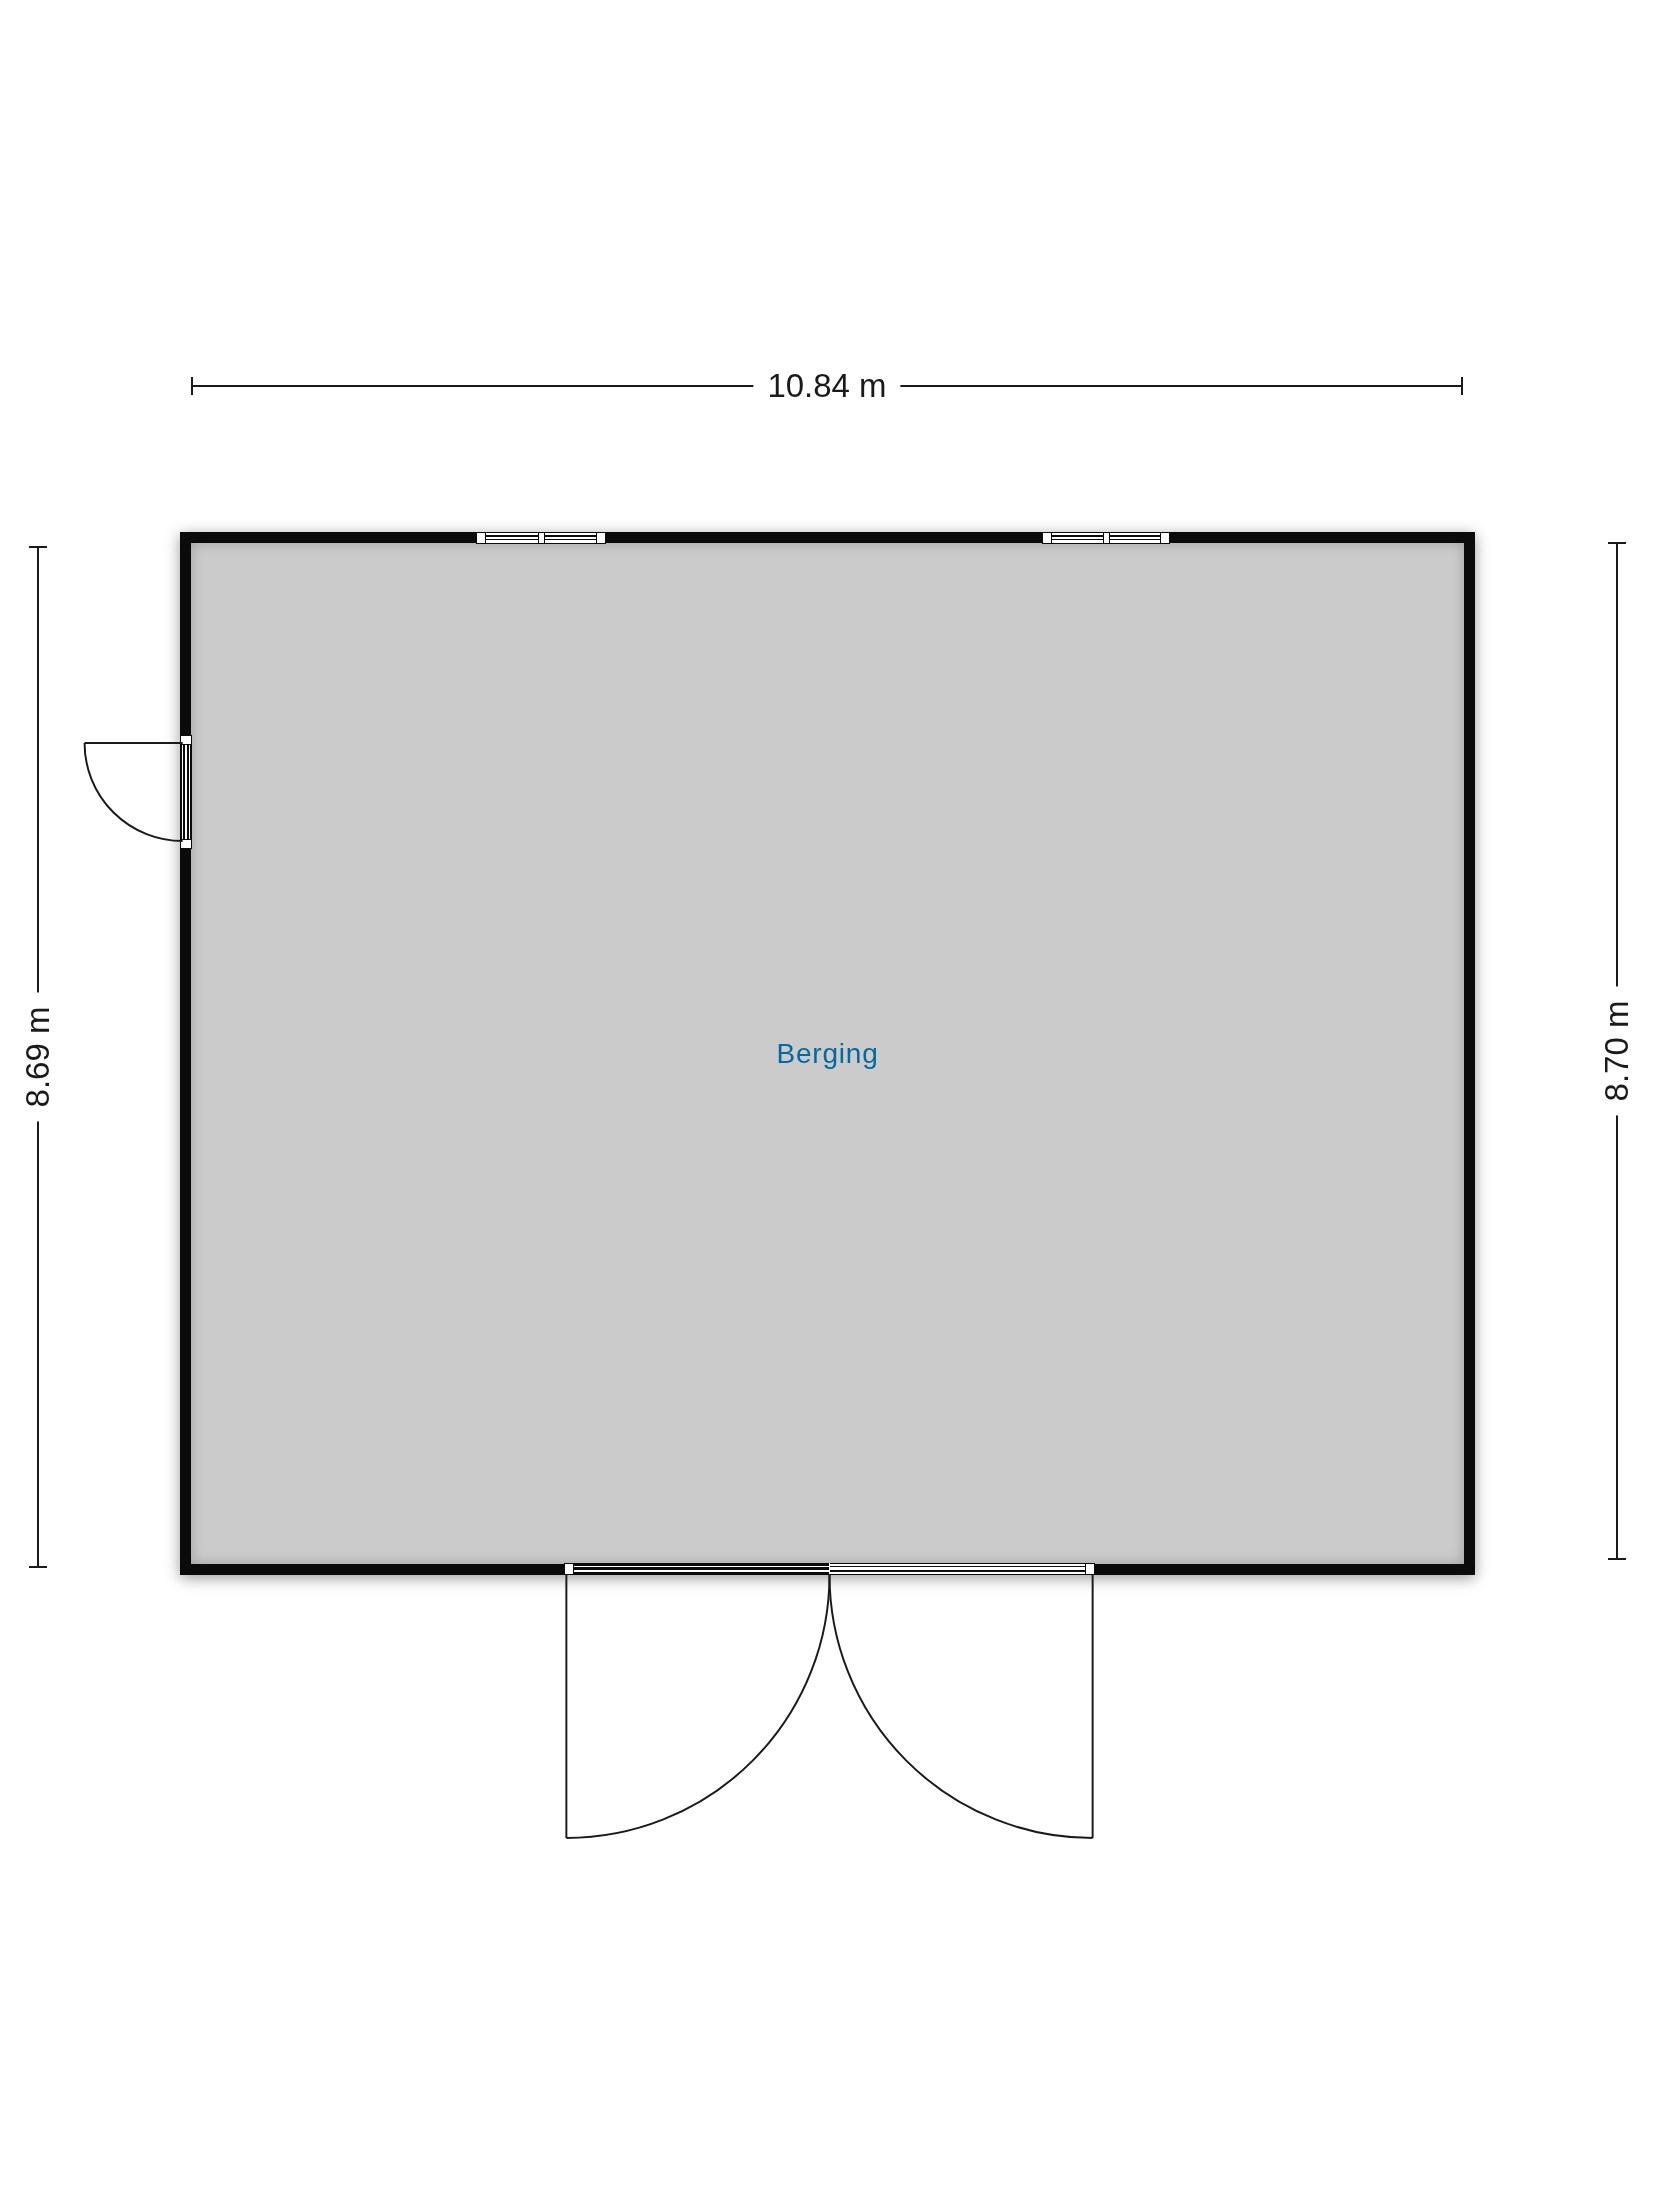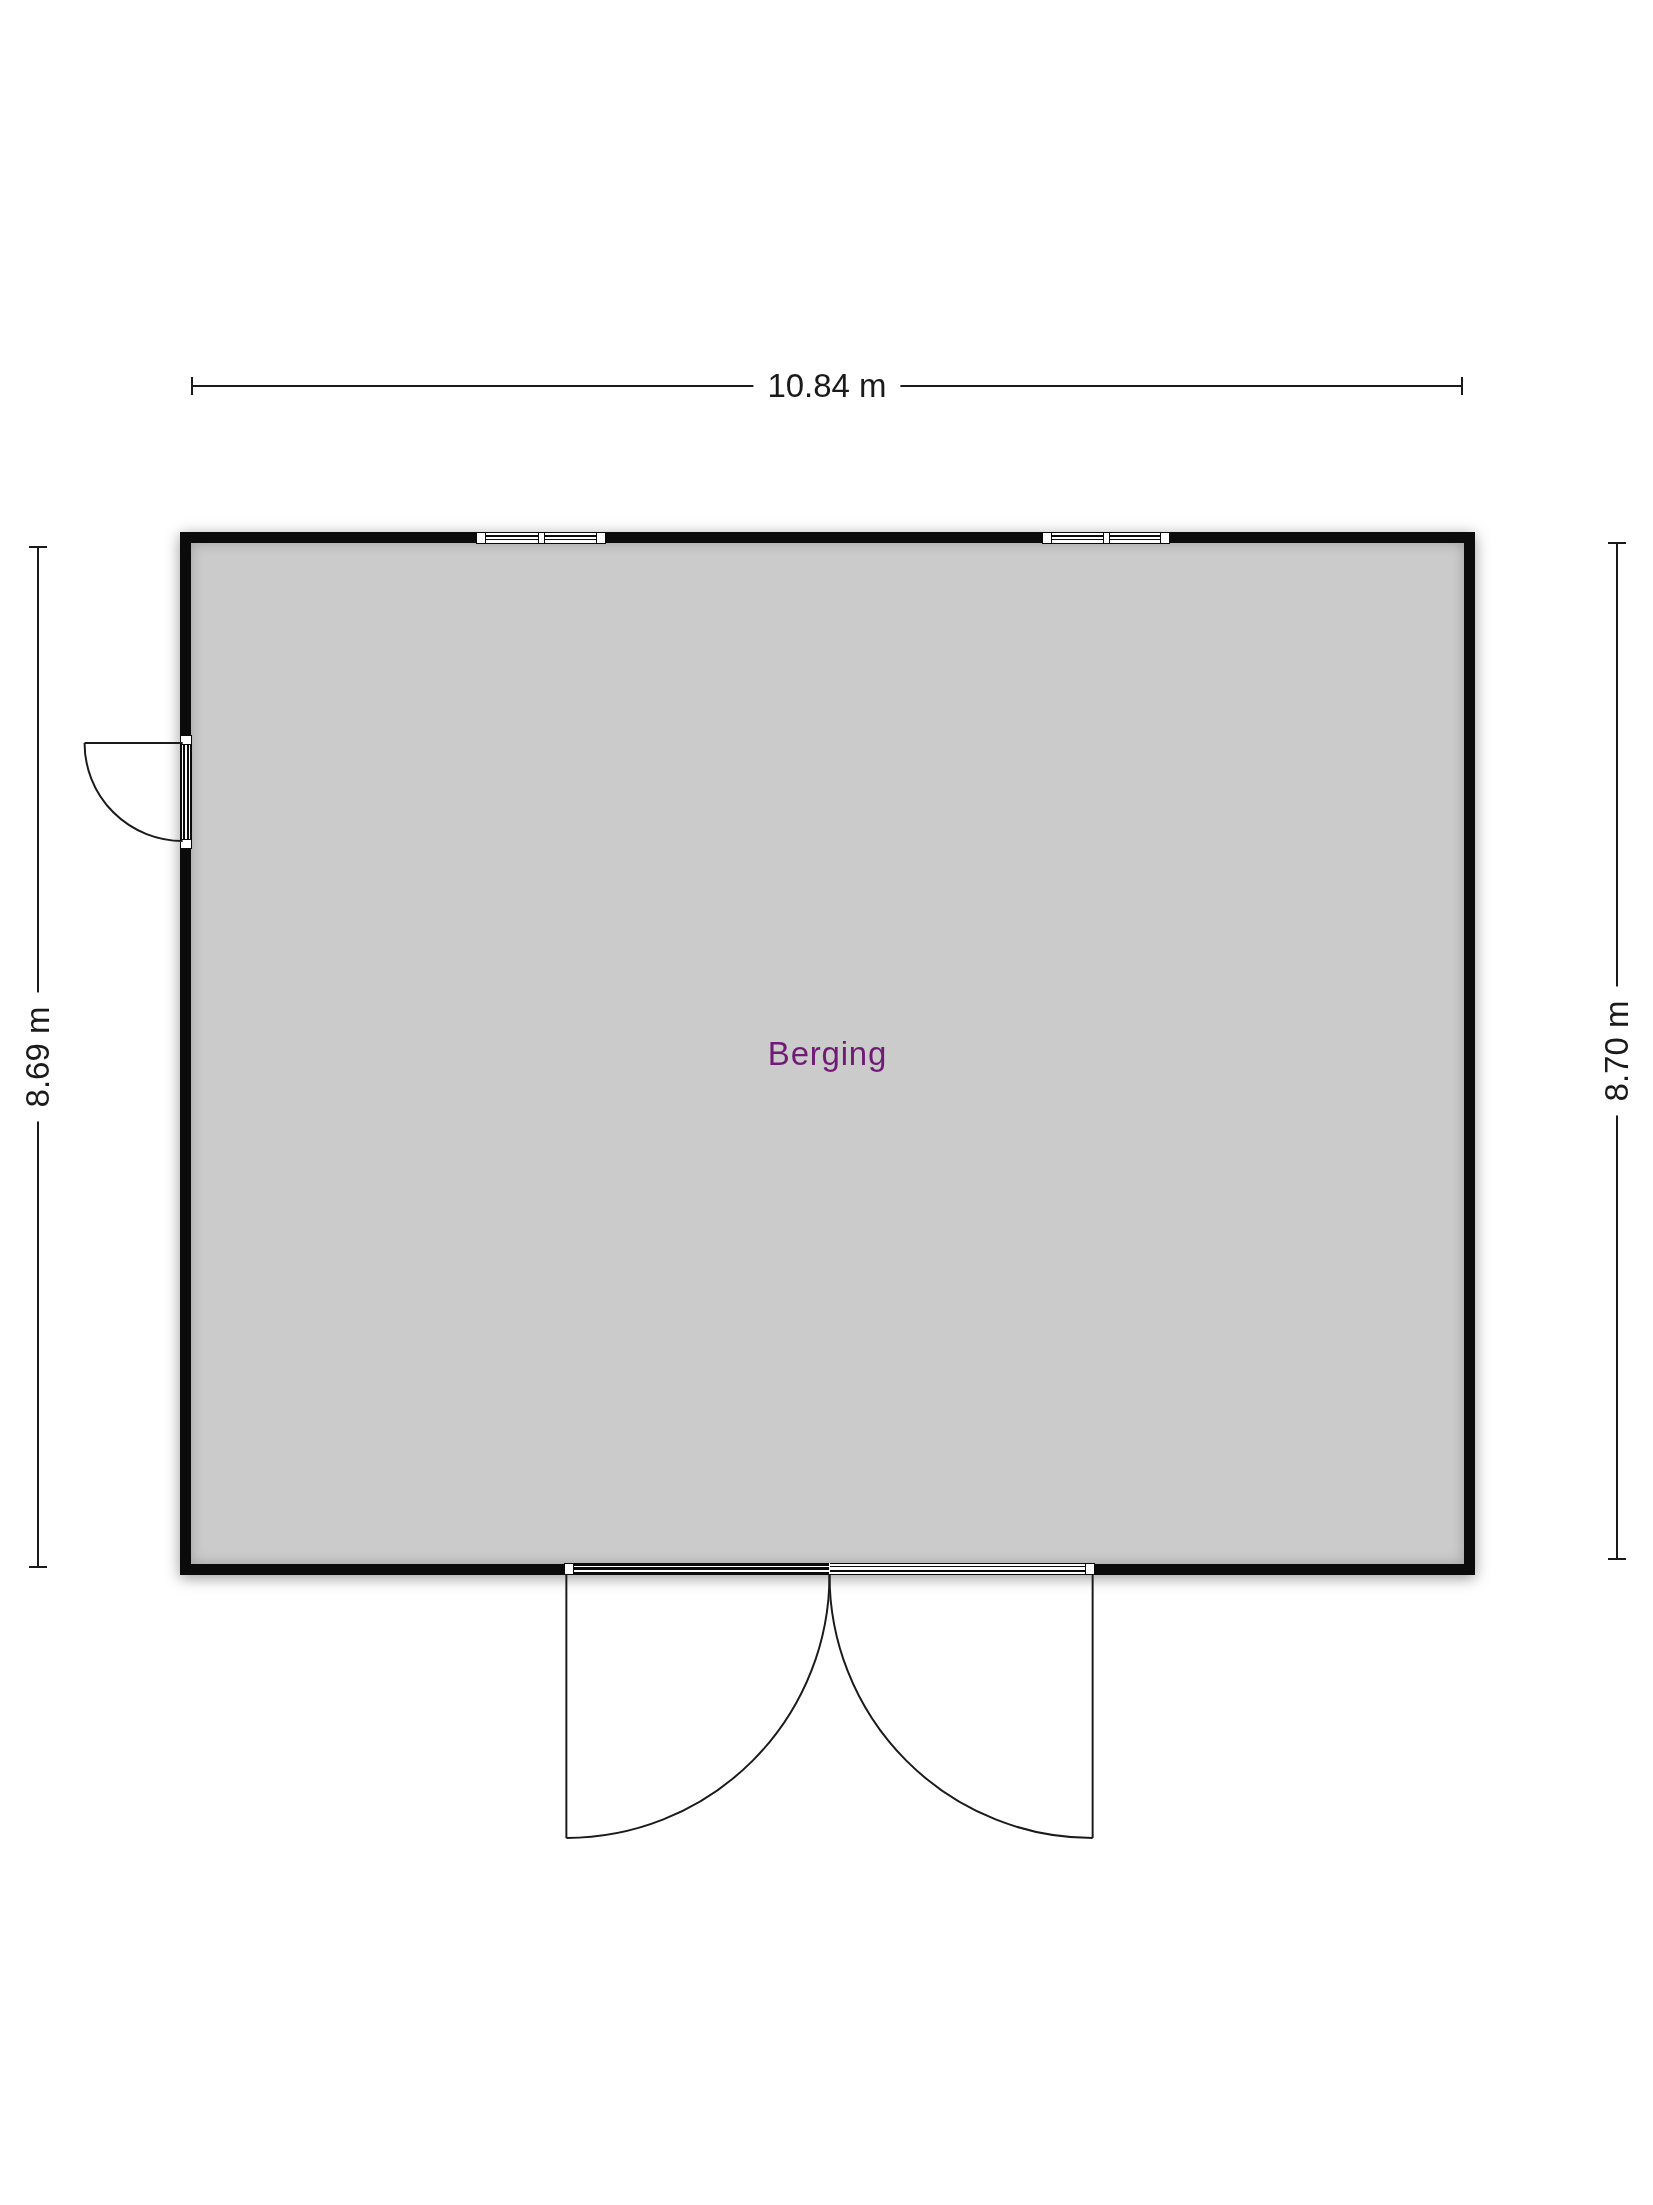--- a/index.html
+++ b/index.html
@@ -15,21 +15,21 @@
 
   
   .plan{
     position:absolute;left:180px;top:532px;width:1295px;height:1043px;
     background:var(--floor);
     border:11.8px solid var(--wall);
     box-shadow:0 3.2px 14px rgba(0,0,0,.40), inset 0 0 12.6px rgba(0,0,0,.22);
     display:flex;align-items:center;justify-content:center;
   }
   .room-label{
-    font-size:33px;letter-spacing:0.8px;color:#701a75;
+    font-size:28px;letter-spacing:0.8px;color:#0369a1;
   }
 
   
   .window{
     position:absolute;top:532px;height:11.8px;display:flex;background:#fff;
   }
   .jamb{
     width:10.2px;height:11.8px;background:#fff;border:1.6px solid var(--wall);flex:0 0 auto;
   }
   .mullion{

